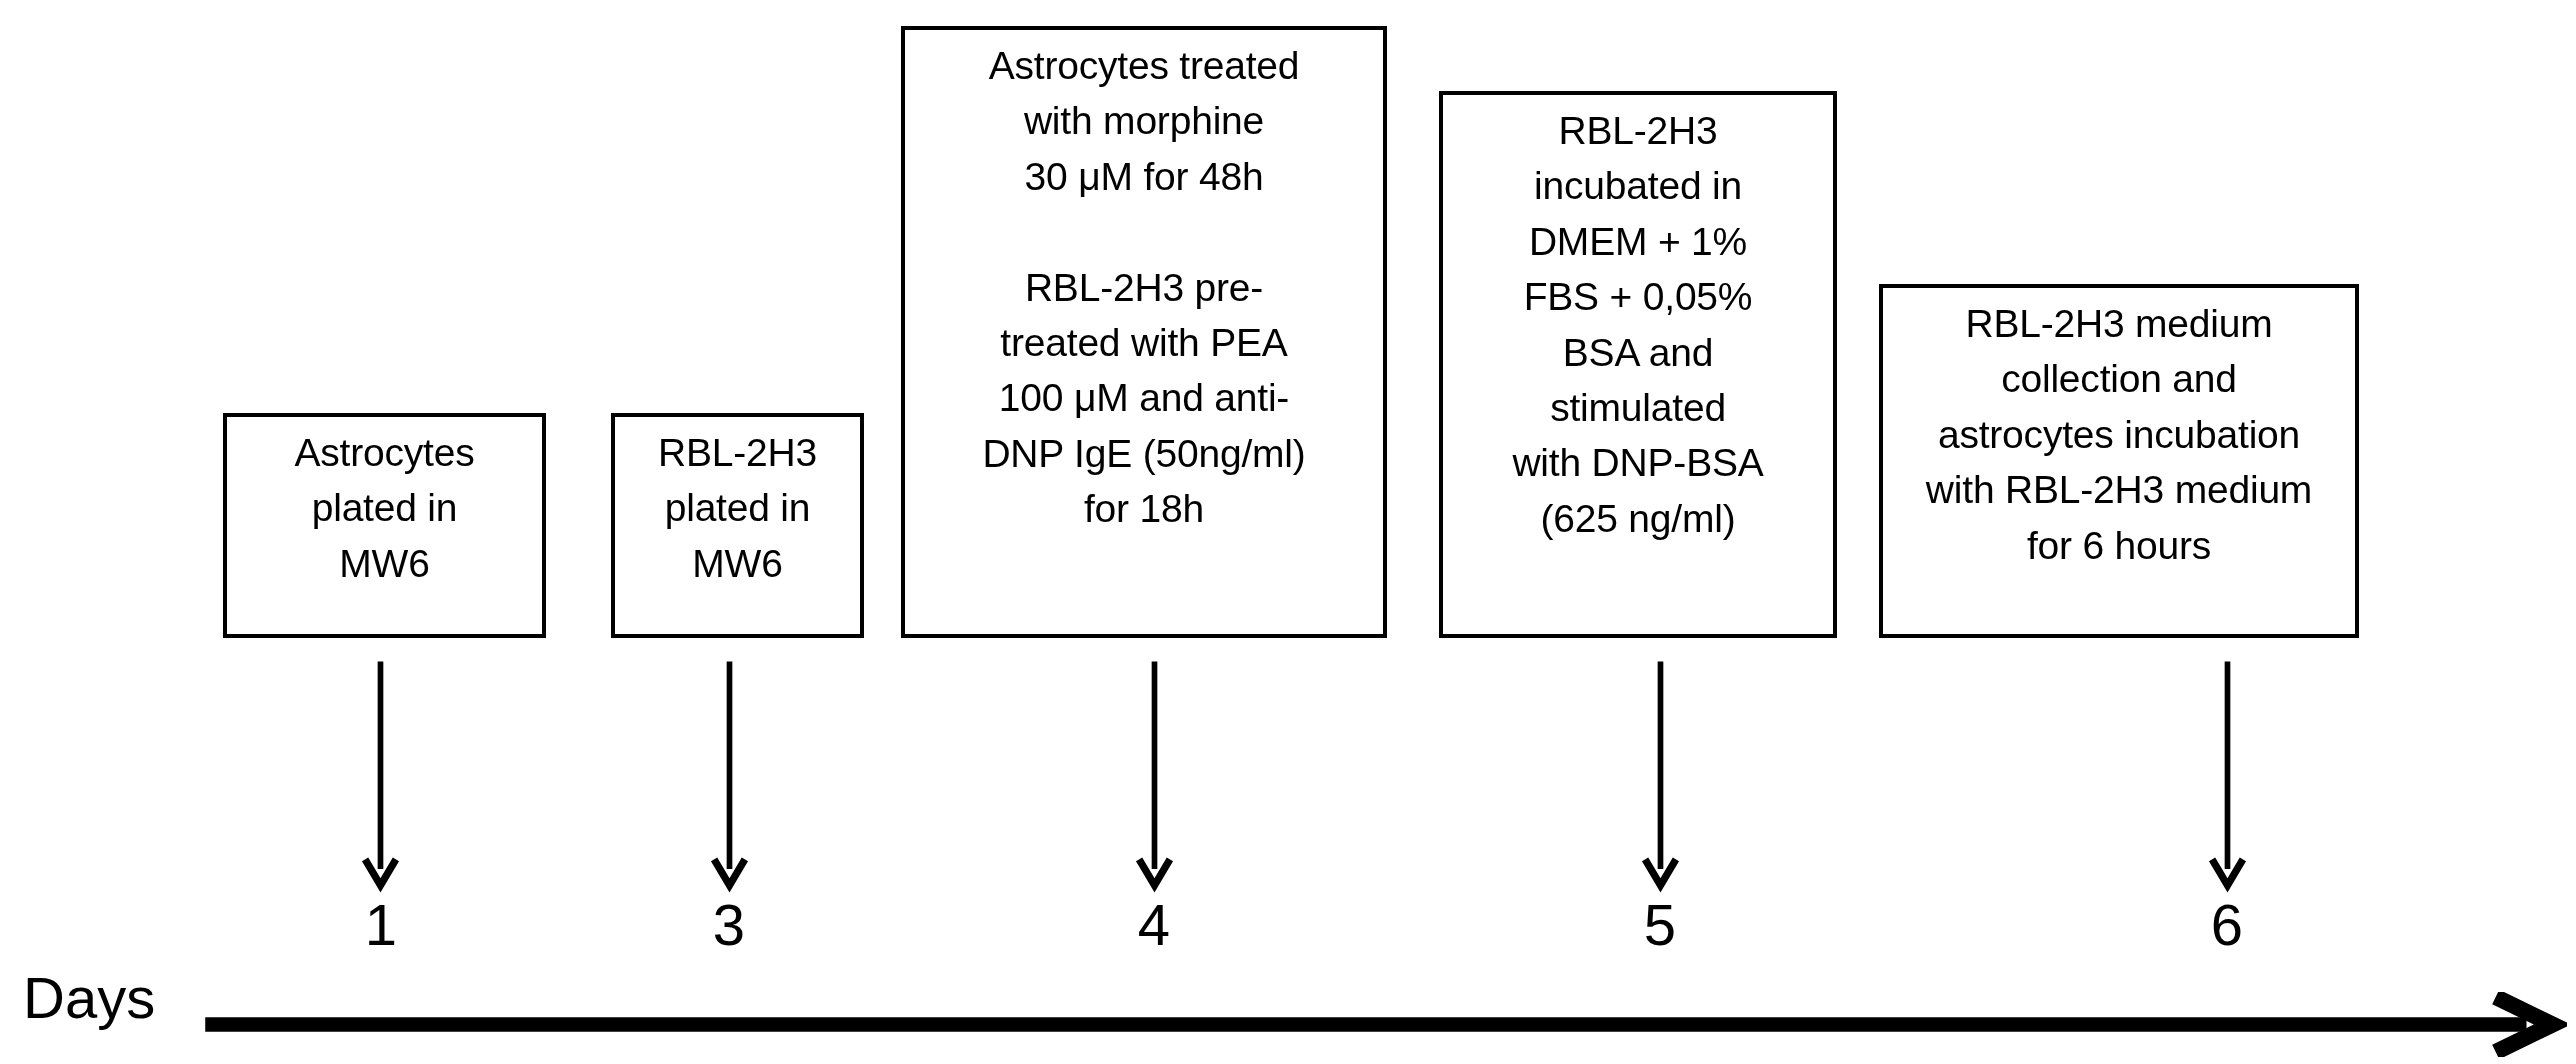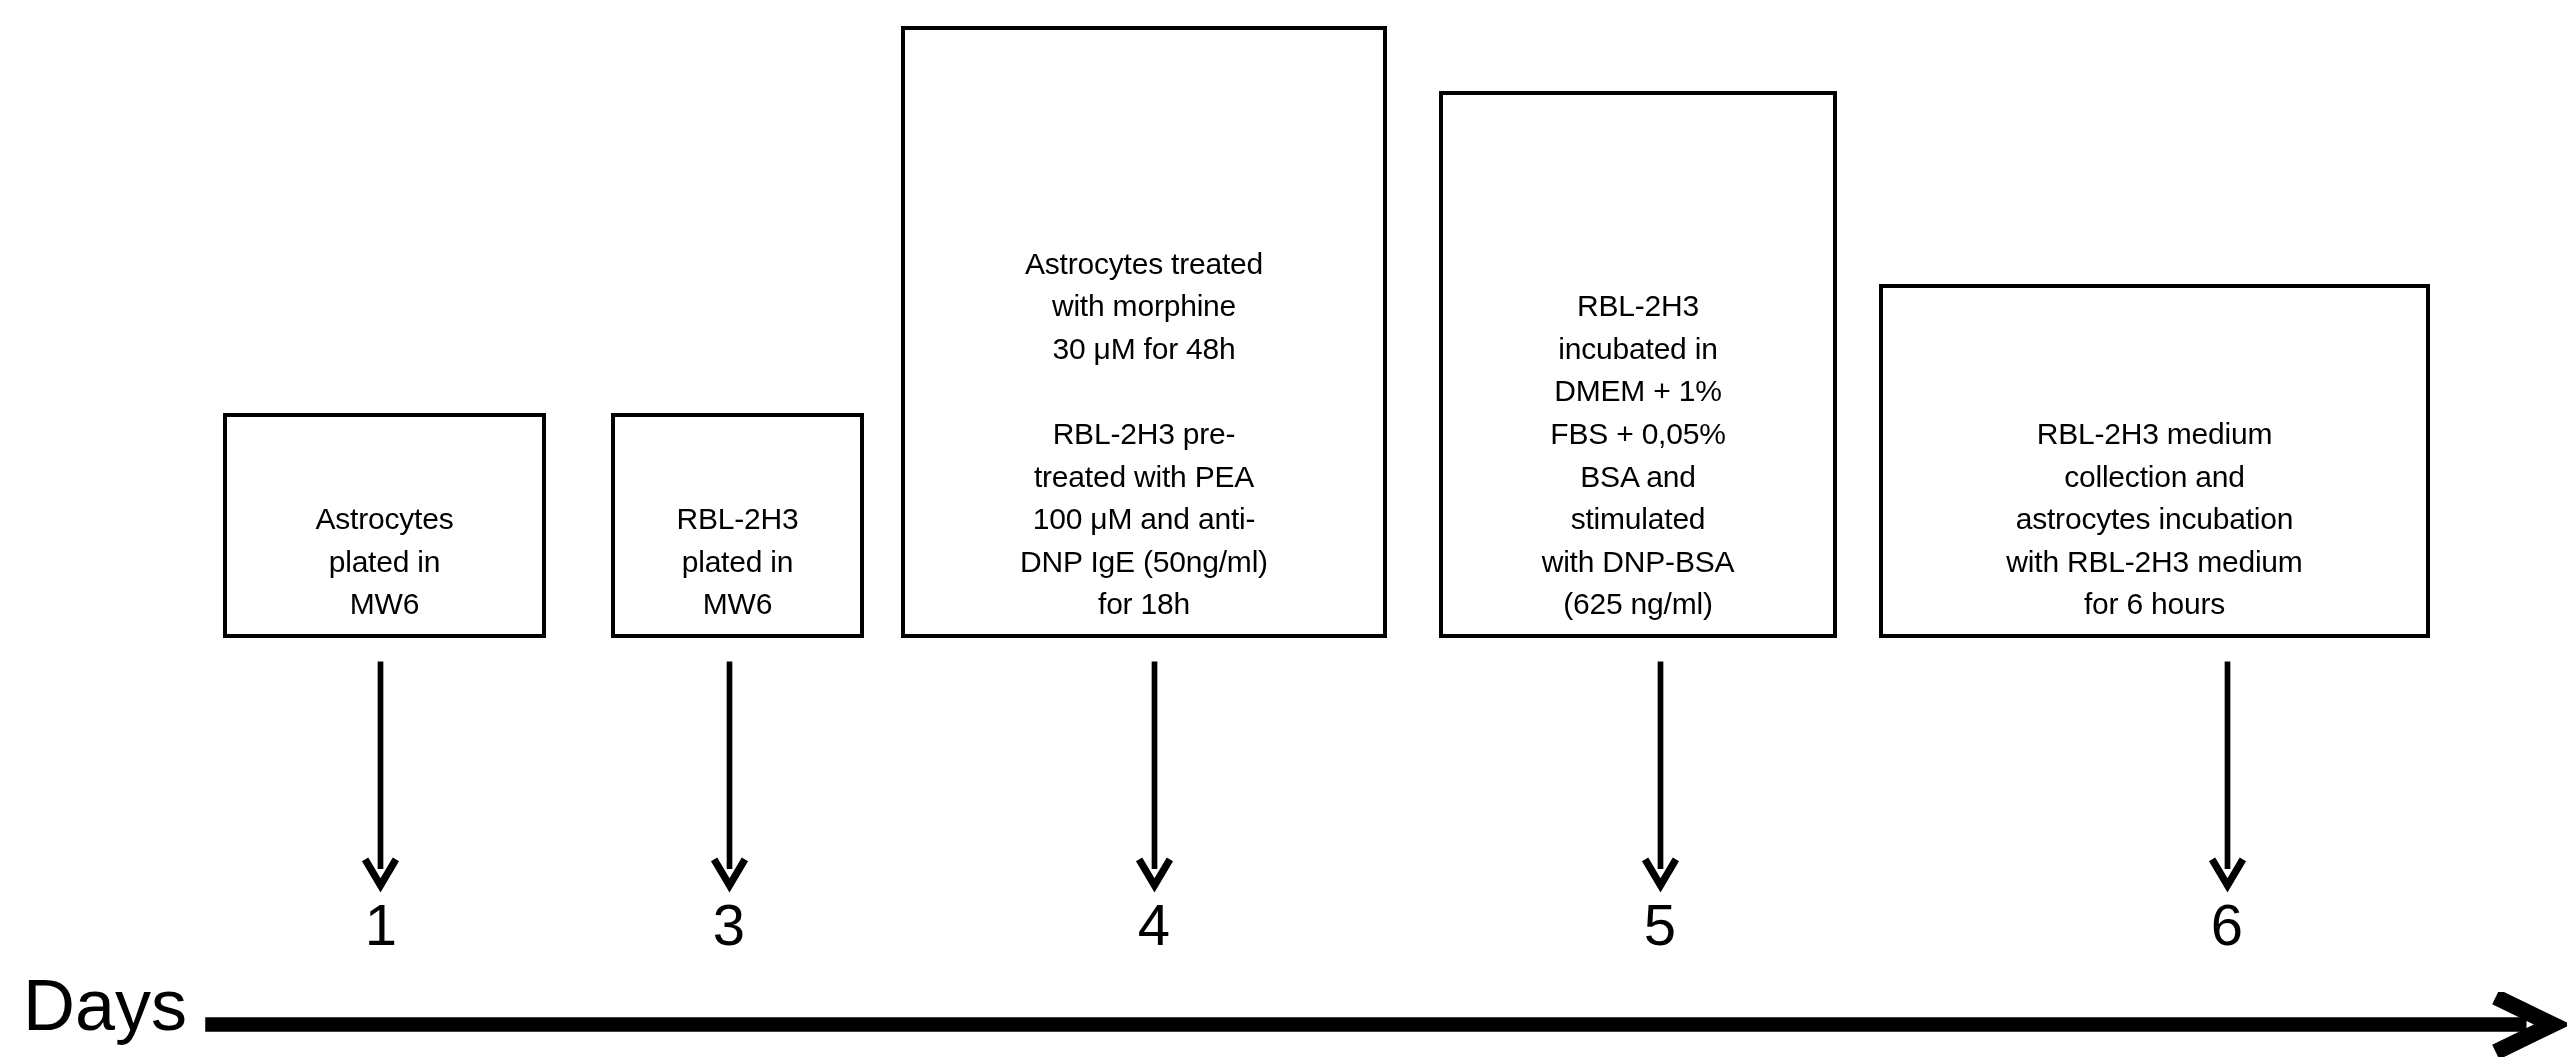--- a/index.html
+++ b/index.html
@@ -17,23 +17,23 @@
     color: #000000;
   }
   .step-box {
     position: absolute;
     box-sizing: border-box;
     border: 4px solid #000000;
     background: #ffffff;
     display: flex;
     flex-direction: column;
     align-items: center;
-    justify-content: flex-end;
+    justify-content: flex-start;
     text-align: center;
-    font-size: 30px;
+    font-size: 39px;
     line-height: 1.42;
     padding: 8px 11.3px;
     white-space: pre-line;
     letter-spacing: -0.2px;
   }
   .step-text {
     display: block;
     width: 100%;
     text-align: center;
   }
@@ -50,21 +50,21 @@
     font-size: 58px;
     line-height: 1;
     letter-spacing: 0px;
   }
   .axis {
     position: absolute;
   }
   .axis svg { display: block; }
   .axis-title {
     position: absolute;
-    font-size: 72px;
+    font-size: 58px;
     line-height: 1;
   }
 </style>
 </head>
 <body>
 
 <div id="canvas">
 
   <div class="step-box" style="left:223px; top:413px; width:323px; height:225px;">
     <span class="step-text">Astrocytes
@@ -94,21 +94,21 @@
     <span class="step-text">RBL-2H3
 incubated in
 DMEM + 1%
 FBS + 0,05%
 BSA and
 stimulated
 with DNP-BSA
 (625 ng/ml)</span>
   </div>
 
-  <div class="step-box" style="left:1879px; top:284px; width:551px; height:354px;">
+  <div class="step-box" style="left:1879px; top:284px; width:480px; height:354px;">
     <span class="step-text">RBL-2H3 medium
 collection and
 astrocytes incubation
 with RBL-2H3 medium
 for 6 hours</span>
   </div>
 
   <div class="connector" style="left:356px; top:660px; width:49px; height:231px;">
     <svg width="49" height="231" viewBox="0 0 60 285">
       <line x1="30" y1="2" x2="30" y2="258" stroke="#000" stroke-width="7"></line>

